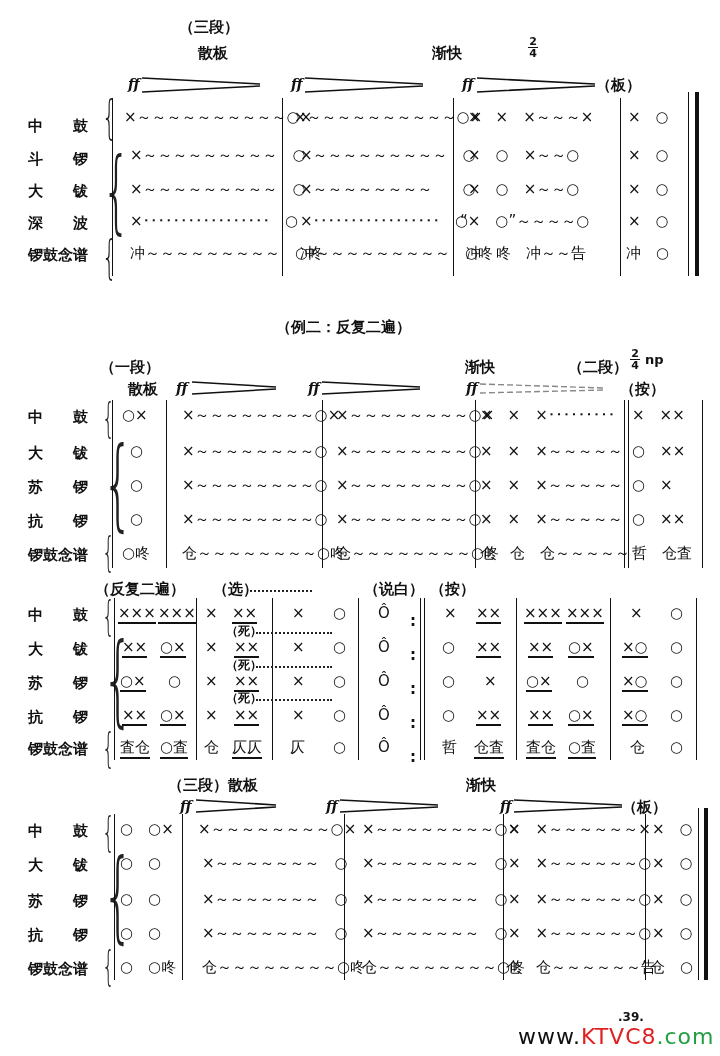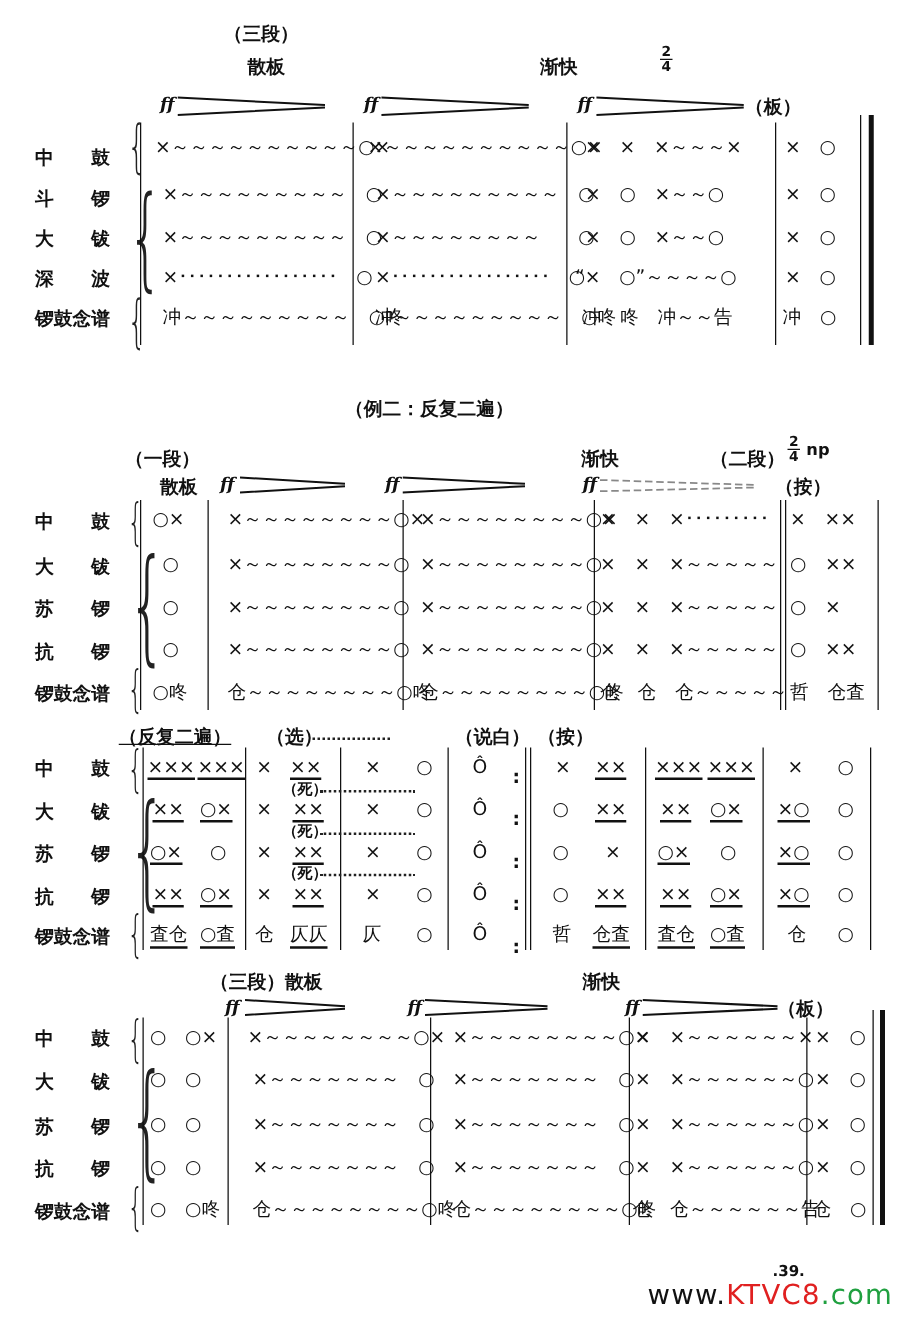--- a/index.html
+++ b/index.html
@@ -157,21 +157,21 @@
   <div class="cell" style="left:632px;top:510px;">○　××</div>
 
   <div class="cell" style="left:122px;top:544px;">○咚</div>
   <div class="cell" style="left:182px;top:544px;">仓～～～～～～～～○咚</div>
   <div class="cell" style="left:336px;top:544px;">仓～～～～～～～～○咚</div>
   <div class="cell" style="left:480px;top:544px;">仓　仓　仓～～～～～</div>
   <div class="cell" style="left:632px;top:544px;">哲　仓査</div>
 </div>
 
 <div>
-  <div class="abs hdr" style="left:95px;top:580px;text-decoration:underline;">（反复二遍）</div>
+  <div class="abs hdr" style="left:95px;top:580px;">（反复二遍）</div>
   <div class="abs hdr" style="left:213px;top:580px;">（选）</div>
   <div class="dots" style="left:250px;top:590px;width:62px;"></div>
   <div class="abs hdr" style="left:364px;top:580px;">（说白）</div>
   <div class="abs hdr" style="left:430px;top:580px;">（按）</div>
 
   <div class="abs lbl" style="left:28px;top:606px;">中　　鼓</div>
   <div class="abs lbl" style="left:28px;top:640px;">大　　钹</div>
   <div class="abs lbl" style="left:28px;top:674px;">苏　　锣</div>
   <div class="abs lbl" style="left:28px;top:708px;">抗　　锣</div>
   <div class="abs lbl" style="left:28px;top:740px;">锣鼓念谱</div>

